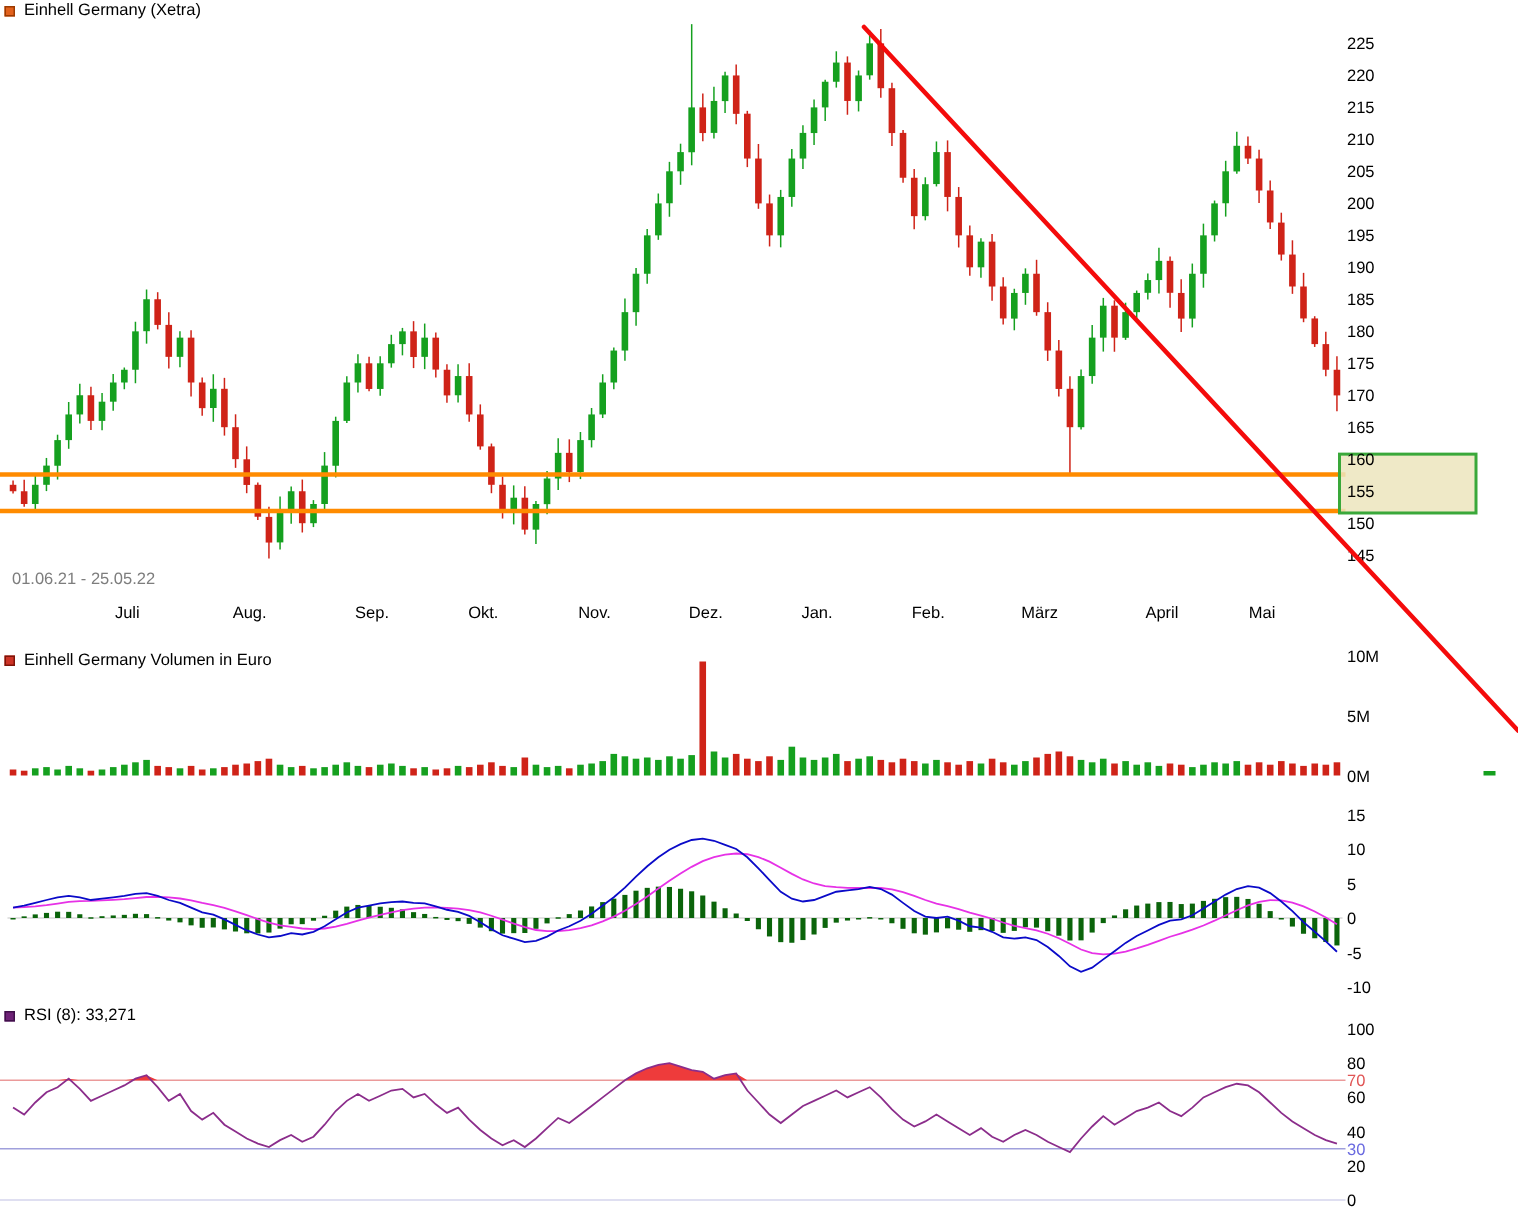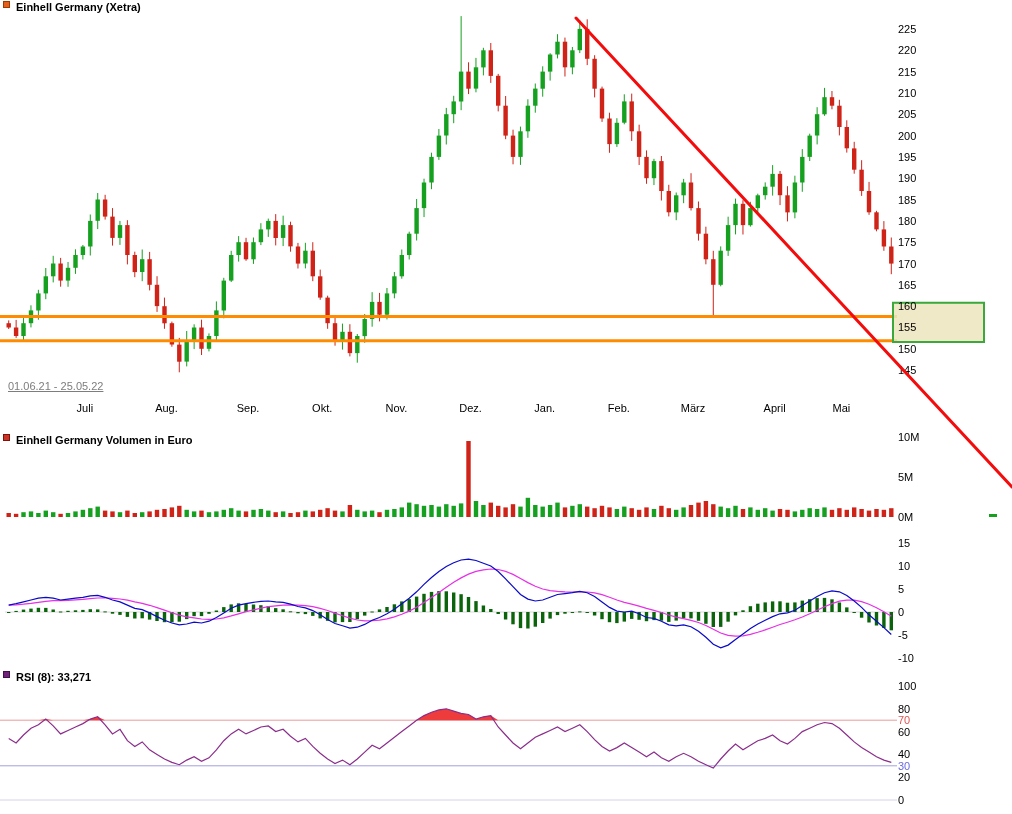--- a/index.html
+++ b/index.html
@@ -1,23 +1,23 @@
 <!DOCTYPE html>
 <html><head>
 <meta charset="utf-8">
 <style>
   html,body{margin:0;padding:0;background:#ffffff;}
   .page{position:relative;width:1012px;height:814px;background:#fff;overflow:hidden;
         font-family:"Liberation Sans",sans-serif;}
   #chart-svg{position:absolute;left:0;top:0;}
-  .legend{position:absolute;display:flex;align-items:flex-start;font-size:11px;color:#000;
-          z-index:5;line-height:12px;white-space:nowrap;font-weight:bold;}
+  .legend{position:absolute;display:flex;align-items:center;font-size:11px;color:#000;
+          z-index:5;line-height:12px;white-space:nowrap;}
   .sq{width:7px;height:7px;display:inline-block;margin-right:6px;border:1px solid rgba(0,0,0,.5);box-sizing:border-box;}
   .gap{margin-left:16px;}
-  .daterange{position:absolute;left:8px;top:380px;font-size:11px;z-index:5;text-decoration:underline;}
+  .daterange{position:absolute;left:8px;top:380px;font-size:11px;z-index:5;}
 </style>
 </head>
 <body>
 
 <div class="page">
 
   <svg id="chart-svg" width="1012" height="814">
       <g>
         <line x1="8.708333333333334" y1="320.4" x2="8.708333333333334" y2="329.0" stroke="#cf2318" stroke-width="1"></line>
         <rect x="6.5" y="323.2" width="4.4" height="4.3" fill="#cf2318"></rect>

